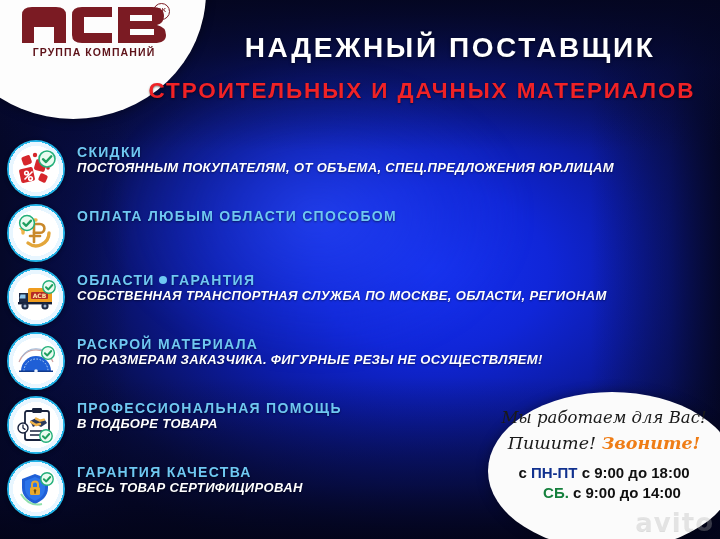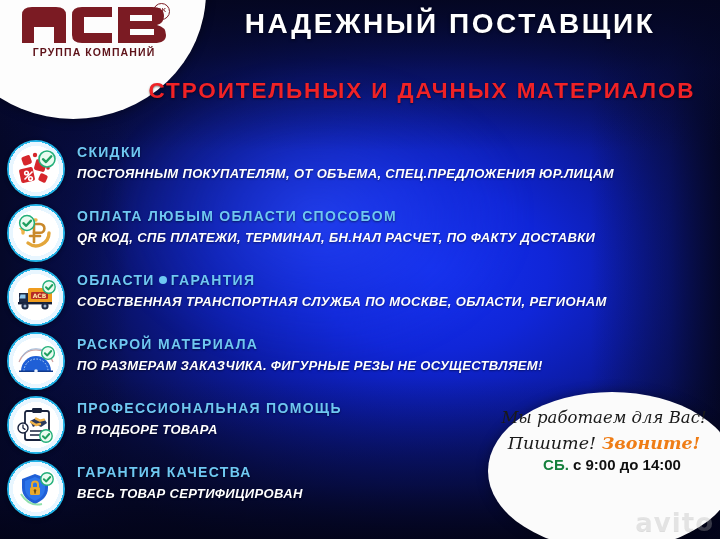--- a/index.html
+++ b/index.html
@@ -95,21 +95,21 @@
     font-size: 10.5px;
     font-weight: bold;
     letter-spacing: 1.1px;
     margin-top: 1px;
   }
 
   
   .headline-1 {
     position: absolute;
     left: 190px;
-    top: 8px;
+    top: 32px;
     width: 520px;
     text-align: center;
     color: #ffffff;
     font-size: 28px;
     font-weight: bold;
     letter-spacing: 2.6px;
     text-shadow: 0 1px 3px rgba(0,0,0,0.55);
     white-space: nowrap;
   }
   .headline-2 {
@@ -189,21 +189,21 @@
     vertical-align: middle;
     margin: 0 4px 2px 4px;
   }
   .f-sub {
     color: #ffffff;
     font-size: 13px;
     font-style: italic;
     font-weight: bold;
     letter-spacing: 0.35px;
     white-space: nowrap;
-    margin-top: 6px;
+    margin-top: 0;
     text-shadow: 0 1px 2px rgba(0,0,0,0.45);
   }
 
   
   .callout {
     position: absolute;
     left: 488px;
     top: 392px;
     width: 248px;
     height: 158px;
@@ -343,21 +343,20 @@
                 <line x1="15" y1="24" x2="25" y2="24"></line>
               </g>
               <circle cx="12" cy="11" r="7.4" fill="#eafbf0" stroke="#23b07a" stroke-width="1.5"></circle>
               <path d="M8.4 11.2 L11.2 13.8 L16 8.6" stroke="#1f9f5f" stroke-width="2.3" fill="none" stroke-linecap="round" stroke-linejoin="round"></path>
             </svg>
           </div>
         </div>
       </div>
       <div class="f-text">
         <div class="f-title">ОПЛАТА ЛЮБЫМ ОБЛАСТИ СПОСОБОМ</div>
-        <div class="f-sub">QR КОД, СПБ ПЛАТЕЖИ, ТЕРМИНАЛ, БН.НАЛ РАСЧЕТ, ПО ФАКТУ ДОСТАВКИ</div>
       </div>
     </div>
 
     <div class="feature">
       <div class="f-icon">
         <div class="icon-disc">
           <div class="icon-inner">
             <svg width="42" height="42" viewBox="0 0 42 42">
               <rect x="13" y="12" width="24" height="15" rx="1.5" fill="#ef9c1e"></rect>
               <rect x="16" y="16" width="17" height="7" rx="1" fill="#b52a25"></rect>
@@ -458,20 +457,25 @@
 
   </div>
 
   <div class="callout">
     <div class="callout-inner">
       <div class="c-line1">Мы работаем для Вас!</div>
       <div class="c-line2">
         <span>Пишите!</span>
         <span class="call">Звоните!</span>
       </div>
+      <div class="c-hours1">
+        <span>с</span>
+        <span class="days">ПН-ПТ</span>
+        <span>с 9:00 до 18:00</span>
+      </div>
       <div class="c-hours2">
         <span class="days">СБ.</span>
         <span>с 9:00 до 14:00</span>
       </div>
     </div>
   </div>
 
   <div class="watermark">avito</div>
 
 </div>

